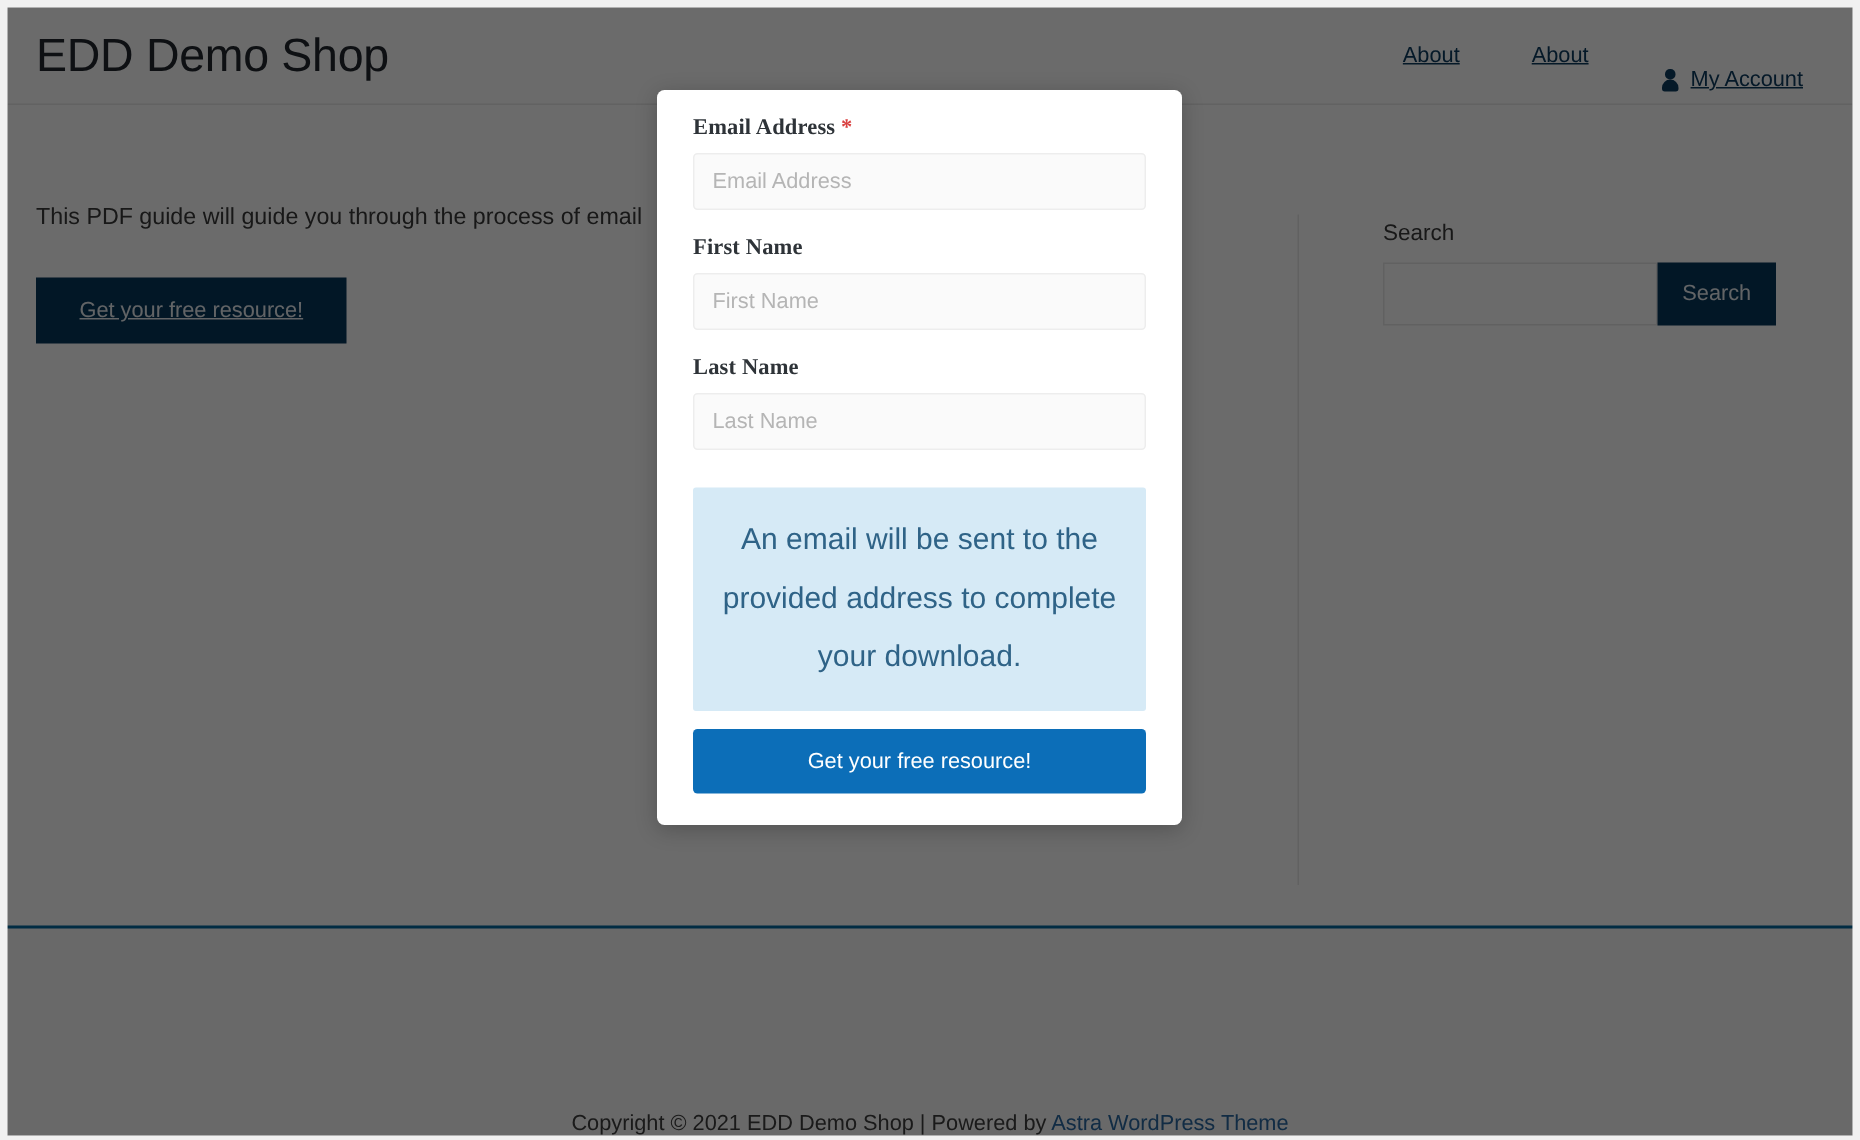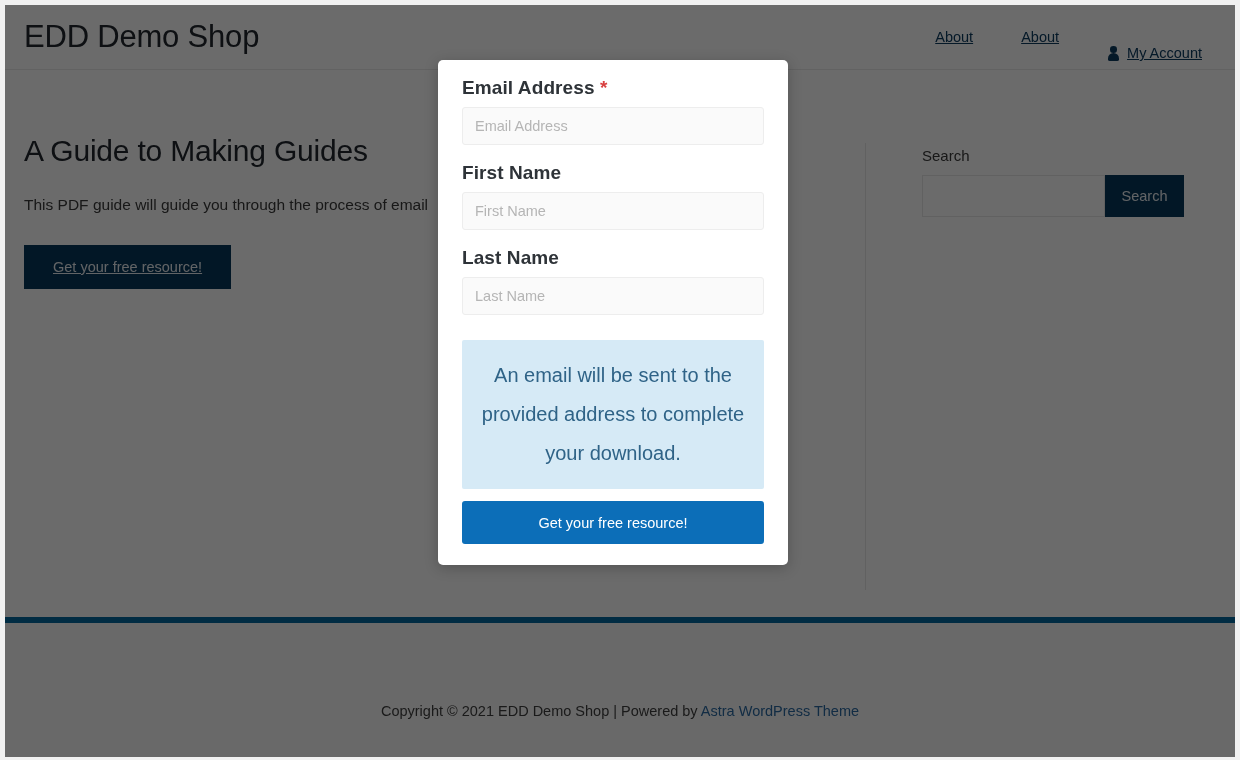--- a/index.html
+++ b/index.html
@@ -167,23 +167,23 @@
     font-family: inherit;
   }
 
   
   .site-footer {
     position: absolute;
     left: 0; bottom: 0;
     width: 100%;
     height: 140px;
     background: #fafafa;
-    border-top: 6px solid #0369a1;
-    display: flex;
-    align-items: center;
+    border-top: 2px solid #0369a1;
+    display: flex;
+    align-items: flex-end;
     justify-content: center;
     padding-top: 41px;
   }
   .footer-text {
     font-size: 14.5px;
     color: #3f3f3f;
   }
   .footer-link {
     color: #2b6aa3;
     text-decoration: none;
@@ -207,25 +207,26 @@
     background: #ffffff;
     border-radius: 5px;
     box-shadow: 0 3px 14px rgba(0,0,0,0.22);
     padding: 17px 24px 21px 24px;
     z-index: 60;
   }
   .field { margin-bottom: 17px; }
   .field:last-of-type { margin-bottom: 0; }
   .f-label {
     display: block;
-    font-size: 19px;
+    font-size: 15px;
     font-weight: 700;
     color: #2e3338;
     margin-bottom: 8px;
     letter-spacing: 0.1px;
+    font-family: Liberation Serif, serif;
   }
   .req { color: #d94141; font-weight: 700; }
   .f-input {
     display: block;
     width: 100%;
     height: 38px;
     background: #fafafa;
     border: 1px solid #ededed;
     border-radius: 3px;
     font-size: 14.5px;
@@ -280,21 +281,20 @@
           <span class="person-icon"></span>
           <span>My Account</span>
         </div>
       </nav>
     </header>
 
     <div class="content-wrap">
       <div class="sidebar-divider"></div>
 
       <div class="main-col">
-        <h1 class="entry-title">A Guide to Making Guides</h1>
         <p class="entry-text">This PDF guide will guide you through the process of email</p>
         <button class="cta-btn">Get your free resource!</button>
       </div>
 
       <aside class="side-col">
         <div>
           <div class="widget-title">Search</div>
           <div class="search-row">
             <input class="search-input" type="text" placeholder="" style="">
             <button class="search-btn">Search</button>

